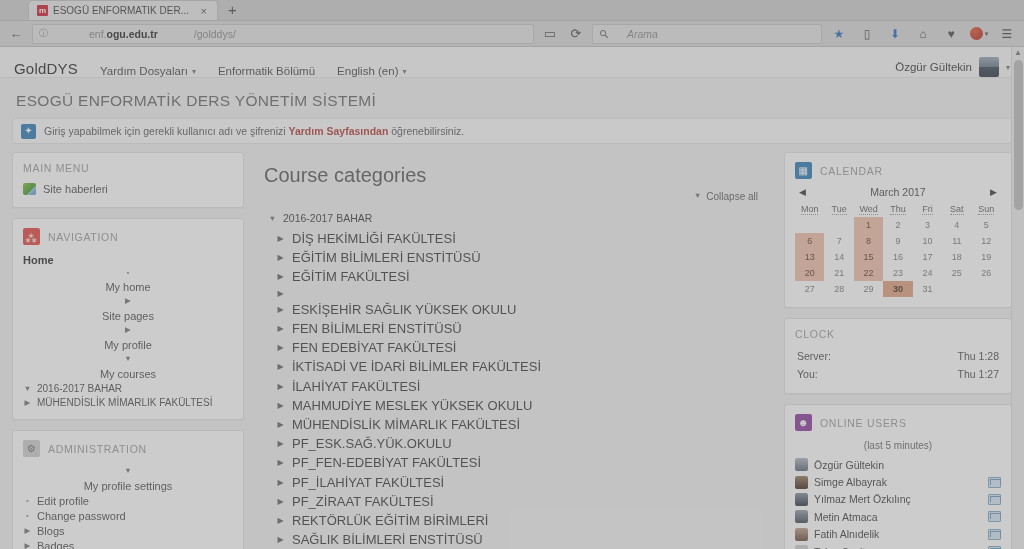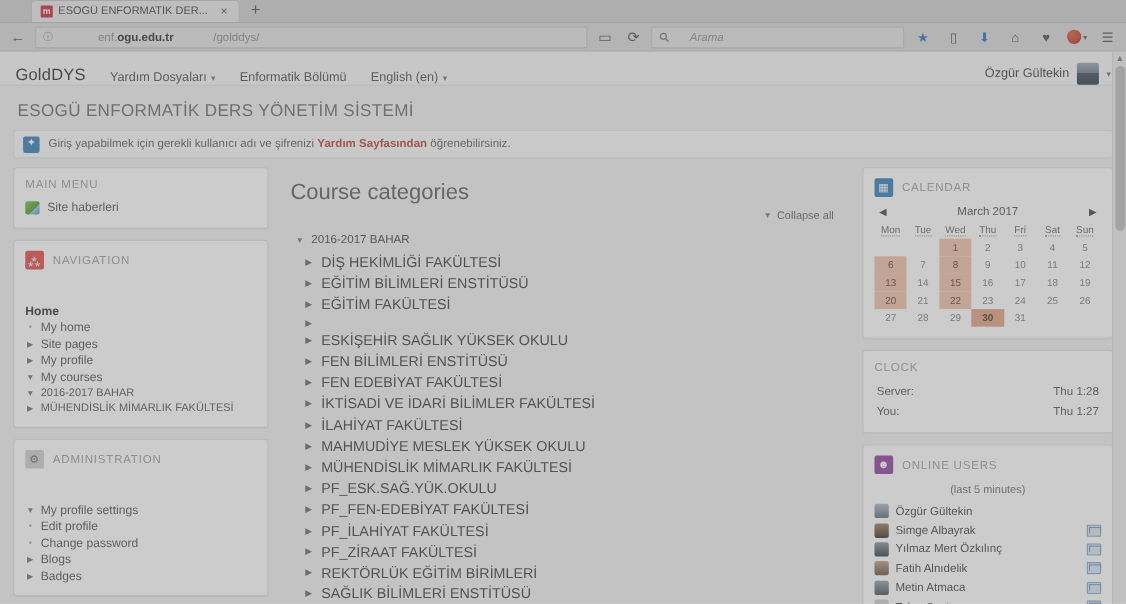--- a/index.html
+++ b/index.html
@@ -122,26 +122,26 @@
   .bicon.admin { background: #cfcfcf; color:#6b6b6b; }
   .bicon.cal { background: #2f7fb8; }
   .bicon.users { background: #8d3f9e; }
 
   .menu-item { display: flex; align-items: center; gap: 7px; font-size: 11px; color: #4f4f4f; padding: 2px 0; }
   .news-icon {
     width: 13px; height: 12px; border-radius: 2px; flex: none;
     background: linear-gradient(135deg,#7fc242 0%, #4d9b2e 60%, #9cc9e8 61%, #4f8ec4 100%);
   }
 
-  .tree { font-size: 11px; color: #4f4f4f; margin-top: 23px; }
+  .tree { font-size: 11px; color: #4f4f4f; }
   .tree .row { display: flex; align-items: center; gap: 5px; padding: 1.5px 0; white-space: nowrap; }
   .tree .row.home { font-weight: bold; color: #2f2f2f; padding-left: 0; }
   .tw { width: 9px; text-align: center; font-size: 7.5px; color: #777; flex: none; }
   .tw.sq { font-size: 7px; color: #8a8a8a; }
-  .lvl1 { padding-left: 8px; }
+  .lvl1 { padding-left: 8px; flex-direction: column; }
   .lvl2 { padding-left: 22px; }
   .lvl3 { padding-left: 36px; }
   .tiny { font-size: 10px; }
 
   .page-title { font-size: 20px; color: #5a5a5a; padding: 12px 0 4px 2px; font-weight: normal; }
   .collapse-row { display: flex; justify-content: flex-end; font-size: 10px; color: #5e5e5e; padding-right: 8px; padding-bottom: 6px;}
   .collapse-row .tw { margin-right: 4px; }
 
   .cat-root { font-size: 10.5px; color: #3f3f3f; display: flex; align-items: center; gap: 6px; padding: 4px 0 5px 6px; }
   .cat-list { padding-left: 14px; }
@@ -543,27 +543,27 @@
                   <span class="ou-av b"></span>
                   <span class="ou-name">Simge Albayrak</span>
                   <span class="ou-msg"></span>
                 </div>
                 <div class="ou-row">
                   <span class="ou-av c"></span>
                   <span class="ou-name">Yılmaz Mert Özkılınç</span>
                   <span class="ou-msg"></span>
                 </div>
                 <div class="ou-row">
-                  <span class="ou-av d"></span>
-                  <span class="ou-name">Fatih Alnıdelik</span>
+                  <span class="ou-av e"></span>
+                  <span class="ou-name">Metin Atmaca</span>
                   <span class="ou-msg"></span>
                 </div>
                 <div class="ou-row">
-                  <span class="ou-av e"></span>
-                  <span class="ou-name">Metin Atmaca</span>
+                  <span class="ou-av d"></span>
+                  <span class="ou-name">Fatih Alnıdelik</span>
                   <span class="ou-msg"></span>
                 </div>
                 <div class="ou-row">
                   <span class="ou-av f"></span>
                   <span class="ou-name">Tolga Seyit</span>
                   <span class="ou-msg"></span>
                 </div>
               </div>
           </div>
         </div>

